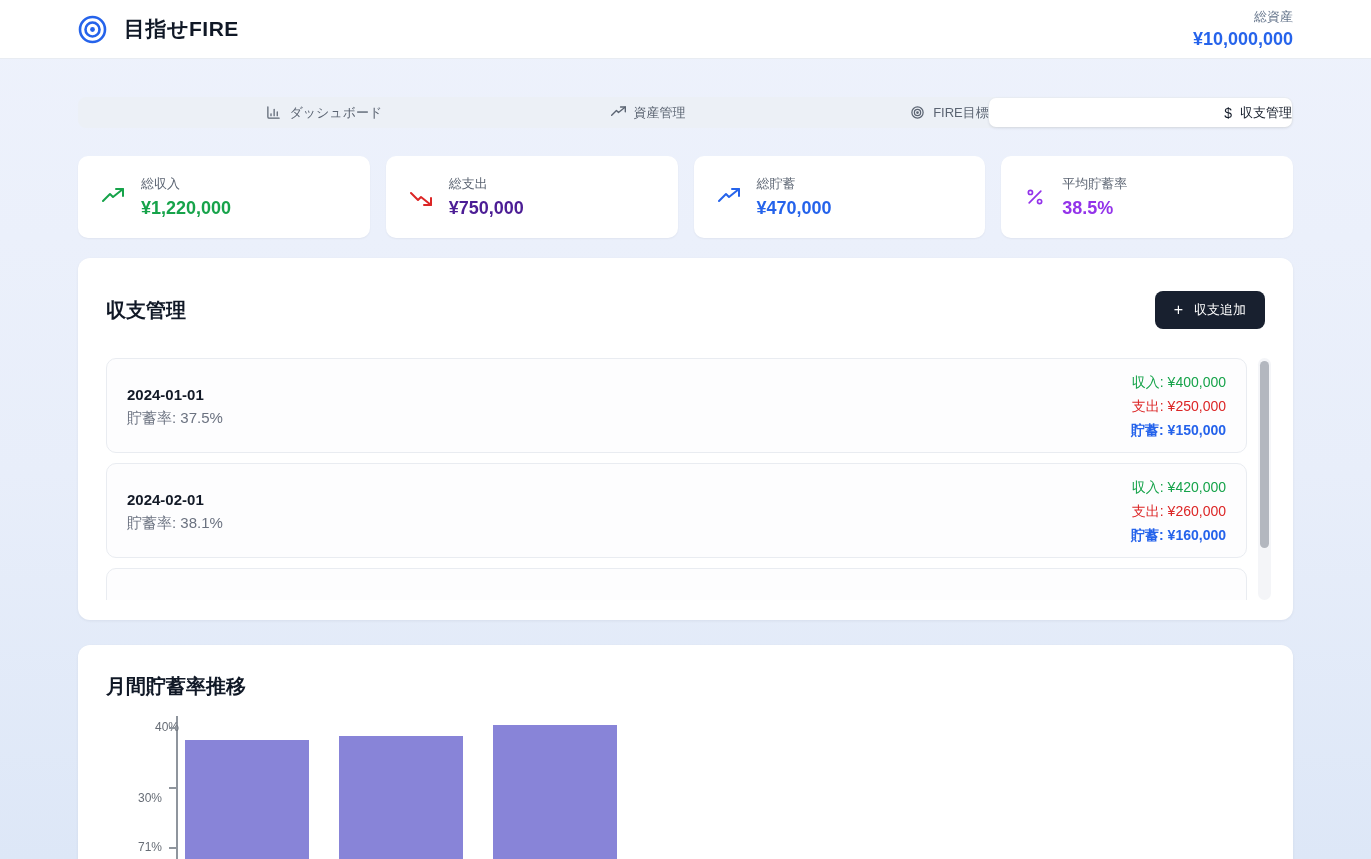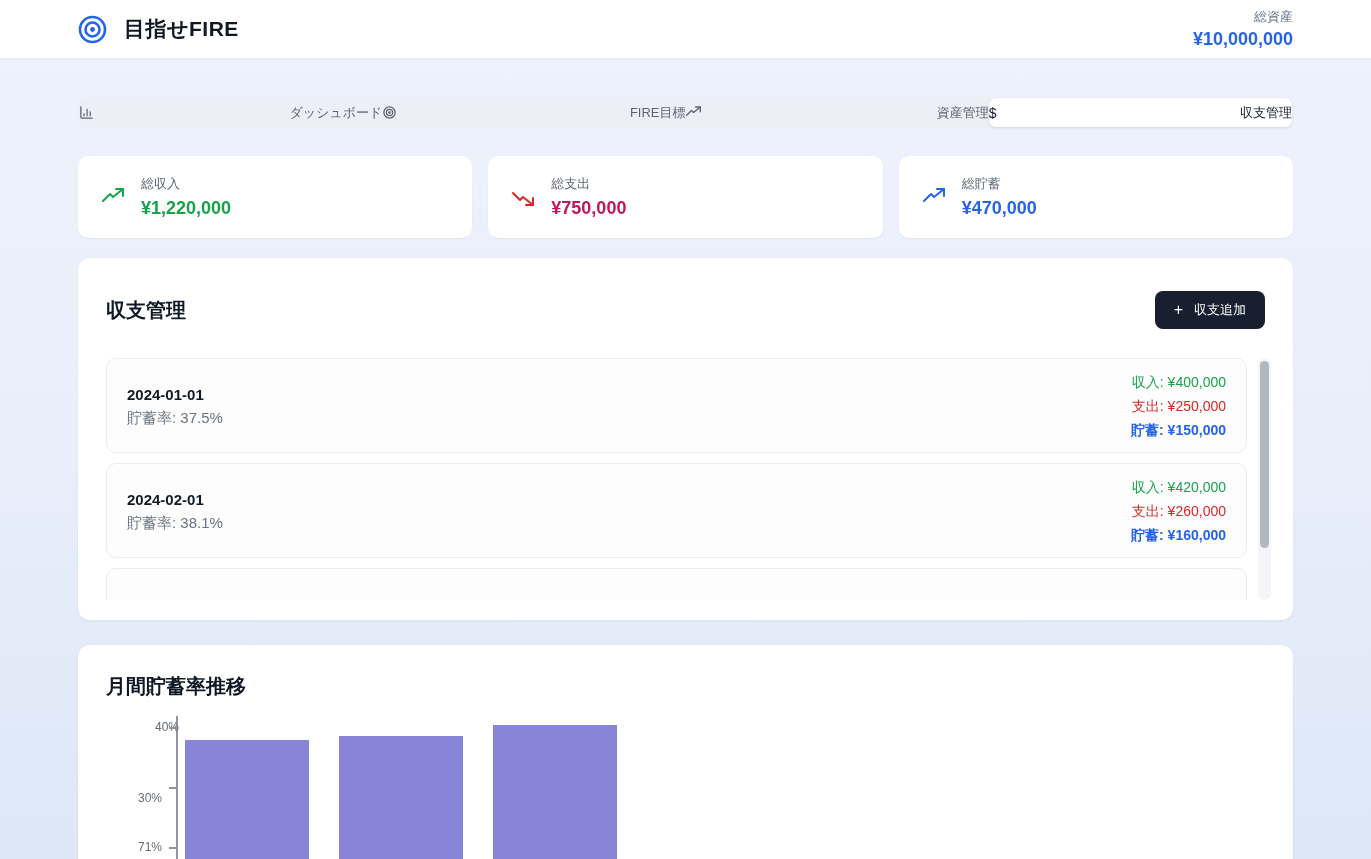--- a/index.html
+++ b/index.html
@@ -14,21 +14,21 @@
     display:flex; align-items:center; justify-content:space-between; padding:0 78px; }
   .brand { display:flex; align-items:flex-start; gap:17px; }
   .brand-title { font-size:21px; font-weight:700; color:#101826; letter-spacing:.5px; }
   .assets { text-align:right; }
   .assets-label { font-size:13px; color:#64748b; }
   .assets-value { font-size:18px; font-weight:700; color:#2563eb; margin-top:3px; }
   
   .main { padding:38px 78px 0; }
   
   .tabbar { display:flex; background:#ecf0f6; border-radius:8px; height:31px; margin-bottom:28px; padding:1px; }
-  .tab { flex:1; display:flex; align-items:center; justify-content:space-between; gap:8px;
+  .tab { flex:1; display:flex; align-items:center; justify-content:flex-end; gap:8px;
     font-size:13px; color:#5b6472; cursor:pointer; border-radius:7px; }
   .tab.active { background:#ffffff; color:#141c2a; box-shadow:0 1px 3px rgba(15,23,42,.12); }
   .tab svg { flex:none; }
   .dollar-glyph { font-size:14px; }
   
   .stats { display:flex; gap:16px; margin-bottom:20px; }
   .stat-card { flex:1; height:82px; background:#fff; border-radius:10px;
     box-shadow:0 1px 2px rgba(15,23,42,.05); display:flex; align-items:center; gap:17px; padding:16px 24px; }
   .stat-label { font-size:13px; color:#5b6472; margin-bottom:5px; }
   .stat-value { font-size:18px; font-weight:700; }
@@ -91,34 +91,34 @@
     <div class="tab">
       <svg width="15" height="15" viewBox="0 0 24 24" fill="none" stroke="currentColor" stroke-width="2" stroke-linecap="round">
         <path d="M3 3v16a2 2 0 0 0 2 2h16"></path>
           <path d="M8 17v-3"></path>
           <path d="M13 17V7"></path>
           <path d="M18 17v-6"></path>
       </svg>
       <span>ダッシュボード</span>
     </div>
     <div class="tab">
+      <svg width="15" height="15" viewBox="0 0 22 22" fill="none" stroke="currentColor" stroke-width="2" stroke-linecap="round" stroke-linejoin="round">
+        <polyline points="1,15 8,8 11,11 21,3"></polyline>
+          <polyline points="14,3 21,3 21,10"></polyline>
+      </svg>
+      <span>資産管理</span>
+    </div>
+    <div class="tab">
       <svg width="15" height="15" viewBox="0 0 24 24" fill="none" stroke="currentColor" stroke-width="2">
         <circle cx="12" cy="12" r="9"></circle>
           <circle cx="12" cy="12" r="5"></circle>
           <circle cx="12" cy="12" r="1.2"></circle>
       </svg>
       <span>FIRE目標</span>
     </div>
-    <div class="tab">
-      <svg width="15" height="15" viewBox="0 0 22 22" fill="none" stroke="currentColor" stroke-width="2" stroke-linecap="round" stroke-linejoin="round">
-        <polyline points="1,15 8,8 11,11 21,3"></polyline>
-          <polyline points="14,3 21,3 21,10"></polyline>
-      </svg>
-      <span>資産管理</span>
-    </div>
     <div class="tab active">
       <span class="dollar-glyph">$</span>
       <span>収支管理</span>
     </div>
   </div>
 
   <div class="stats">
     <div class="stat-card">
       <svg width="22" height="22" viewBox="0 0 22 22" fill="none" stroke="#16a34a" stroke-width="2" stroke-linecap="round" stroke-linejoin="round">
         <polyline points="1,15 8,8 11,11 21,3"></polyline>
@@ -129,31 +129,42 @@
         <div class="stat-value" style="color: rgb(22, 163, 74);">¥1,220,000</div>
       </div>
     </div>
     <div class="stat-card">
       <svg width="22" height="22" viewBox="0 0 22 22" fill="none" stroke="#dc2626" stroke-width="2" stroke-linecap="round" stroke-linejoin="round">
         <polyline points="1,7 8,14 11,11 21,19"></polyline>
           <polyline points="14,19 21,19 21,12"></polyline>
       </svg>
       <div>
         <div class="stat-label">総支出</div>
-        <div class="stat-value" style="color: #be185d;">¥750,000</div>
+        <div class="stat-value" style="color: #4c1d95;">¥750,000</div>
       </div>
     </div>
     <div class="stat-card">
       <svg width="22" height="22" viewBox="0 0 22 22" fill="none" stroke="#2563eb" stroke-width="2" stroke-linecap="round" stroke-linejoin="round">
         <polyline points="1,15 8,8 11,11 21,3"></polyline>
           <polyline points="14,3 21,3 21,10"></polyline>
       </svg>
       <div>
         <div class="stat-label">総貯蓄</div>
         <div class="stat-value" style="color: rgb(37, 99, 235);">¥470,000</div>
+      </div>
+    </div>
+    <div class="stat-card">
+      <svg width="20" height="20" viewBox="0 0 24 24" fill="none" stroke="#9333ea" stroke-width="2" stroke-linecap="round">
+        <line x1="19" y1="5" x2="5" y2="19"></line>
+          <circle cx="6.5" cy="6.5" r="2.5"></circle>
+          <circle cx="17.5" cy="17.5" r="2.5"></circle>
+      </svg>
+      <div>
+        <div class="stat-label">平均貯蓄率</div>
+        <div class="stat-value" style="color: rgb(147, 51, 234);">38.5%</div>
       </div>
     </div>
   </div>
 
   <div class="card ledger-card">
     <div class="ledger-head">
       <div class="card-title">収支管理</div>
       <button class="add-btn">
         <span class="plus-glyph">+</span>
         <span>収支追加</span>

